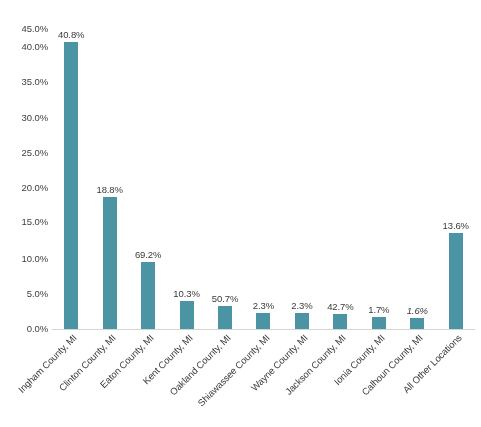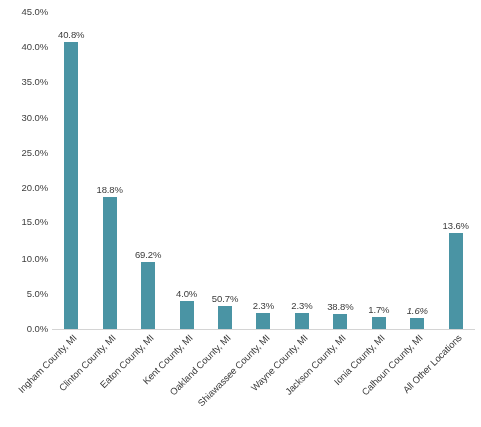--- a/index.html
+++ b/index.html
@@ -53,21 +53,21 @@
     text-align:right;
   }
   .xtick-inner{display:inline-block;}
 </style>
 </head>
 <body>
 
 <div id="chart-root">
 
   <div id="y-axis">
-      <div class="ytick" style="top: 7px; text-align: right;">45.0%</div>
+      <div class="ytick" style="top: 24px; text-align: right;">45.0%</div>
       <div class="ytick" style="top: 42.2222px;">40.0%</div>
       <div class="ytick" style="top: 77.4444px;">35.0%</div>
       <div class="ytick" style="top: 112.667px;">30.0%</div>
       <div class="ytick" style="top: 147.889px;">25.0%</div>
       <div class="ytick" style="top: 183.111px; text-align: right;">20.0%</div>
       <div class="ytick" style="top: 217px;">15.0%</div>
       <div class="ytick" style="top: 253.556px;">10.0%</div>
       <div class="ytick" style="top: 288.778px;">5.0%</div>
       <div class="ytick" style="top: 324px;">0.0%</div>
     </div>
@@ -80,37 +80,37 @@
       <div class="bar-slot" style="left: 38.4545px; width: 38.4545px;">
         <div class="bar" style="height: 132.436px; background: rgb(74, 148, 164);"></div>
         <div class="bar-label" style="bottom: 134.436px;">18.8%</div>
       </div>
       <div class="bar-slot" style="left: 76.9091px; width: 38.4545px;">
         <div class="bar" style="height: 66.9222px; background: rgb(74, 148, 164);"></div>
         <div class="bar-label" style="bottom: 68.9222px;">69.2%</div>
       </div>
       <div class="bar-slot" style="left: 115.364px; width: 38.4545px;">
         <div class="bar" style="height: 28.1778px; background: rgb(74, 148, 164);"></div>
-        <div class="bar-label" style="bottom: 30.1778px;">4.0%</div>
+        <div class="bar-label" style="bottom: 30.1778px;">10.3%</div>
       </div>
       <div class="bar-slot" style="left: 153.818px; width: 38.4545px;">
         <div class="bar" style="height: 23.2467px; background: rgb(74, 148, 164);"></div>
         <div class="bar-label" style="bottom: 25.2467px;">50.7%</div>
       </div>
       <div class="bar-slot" style="left: 192.273px; width: 38.4545px;">
         <div class="bar" style="height: 16.2022px; background: rgb(74, 148, 164);"></div>
         <div class="bar-label" style="bottom: 18.2022px;">2.3%</div>
       </div>
       <div class="bar-slot" style="left: 230.727px; width: 38.4545px;">
         <div class="bar" style="height: 16.2022px; background: rgb(74, 148, 164);"></div>
         <div class="bar-label" style="bottom: 18.2022px;">2.3%</div>
       </div>
       <div class="bar-slot" style="left: 269.182px; width: 38.4545px;">
         <div class="bar" style="height: 14.7933px; background: rgb(74, 148, 164);"></div>
-        <div class="bar-label" style="bottom: 16.7933px;">38.8%</div>
+        <div class="bar-label" style="bottom: 16.7933px;">42.7%</div>
       </div>
       <div class="bar-slot" style="left: 307.636px; width: 38.4545px;">
         <div class="bar" style="height: 11.9756px; background: rgb(74, 148, 164);"></div>
         <div class="bar-label" style="bottom: 13.9756px;">1.7%</div>
       </div>
       <div class="bar-slot" style="left: 346.091px; width: 38.4545px; font-style: italic;">
         <div class="bar" style="height: 11.2711px; background: rgb(74, 148, 164);"></div>
         <div class="bar-label" style="bottom: 13.2711px;">1.6%</div>
       </div>
       <div class="bar-slot" style="left: 384.545px; width: 38.4545px;">

